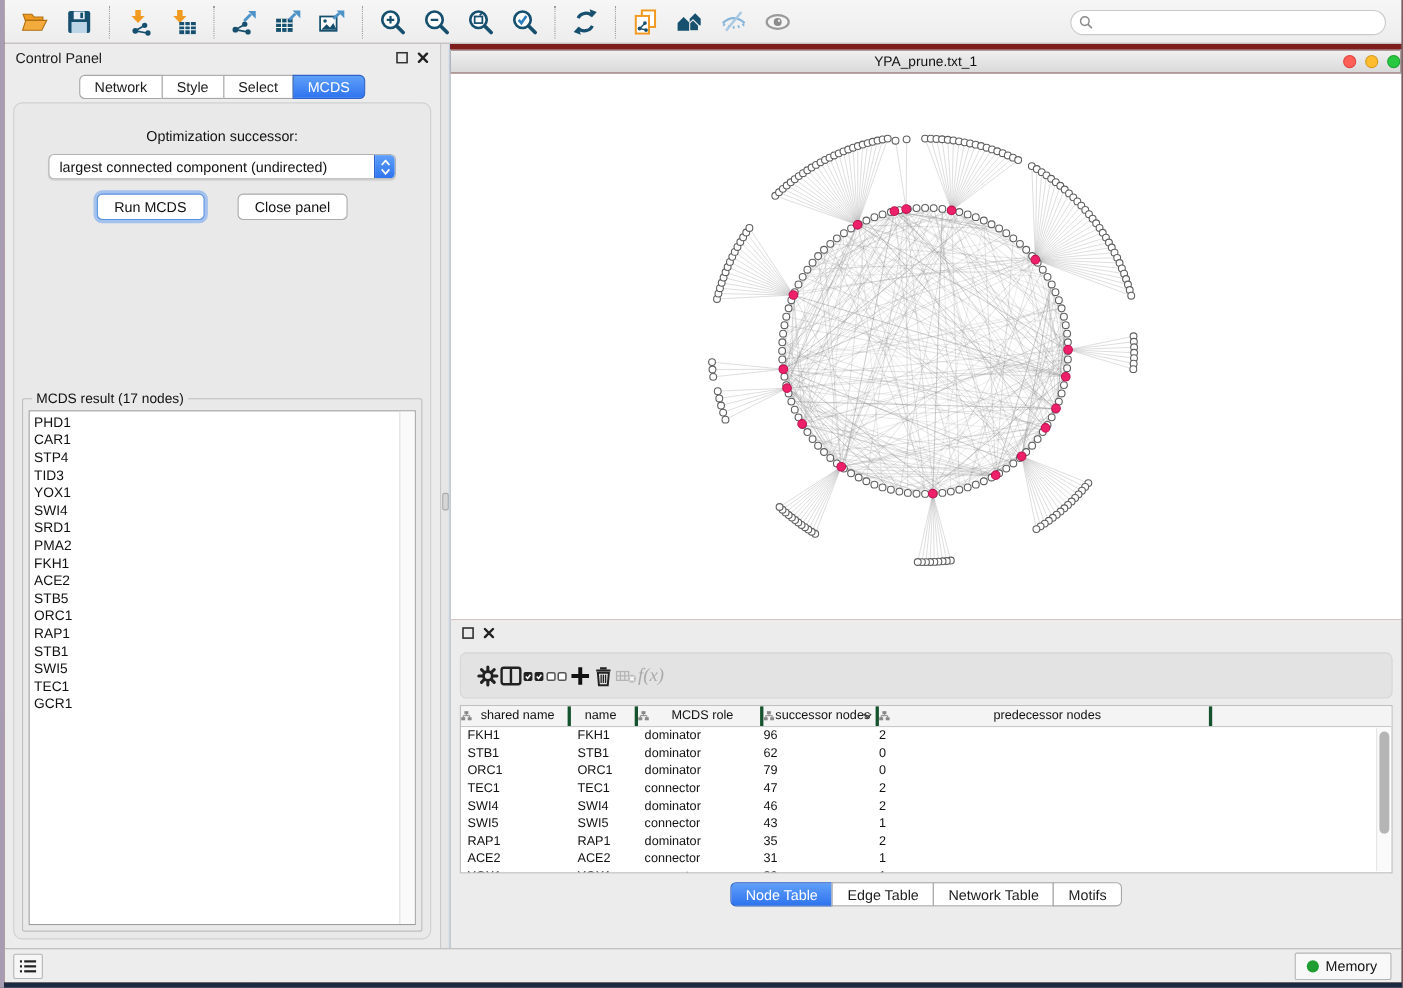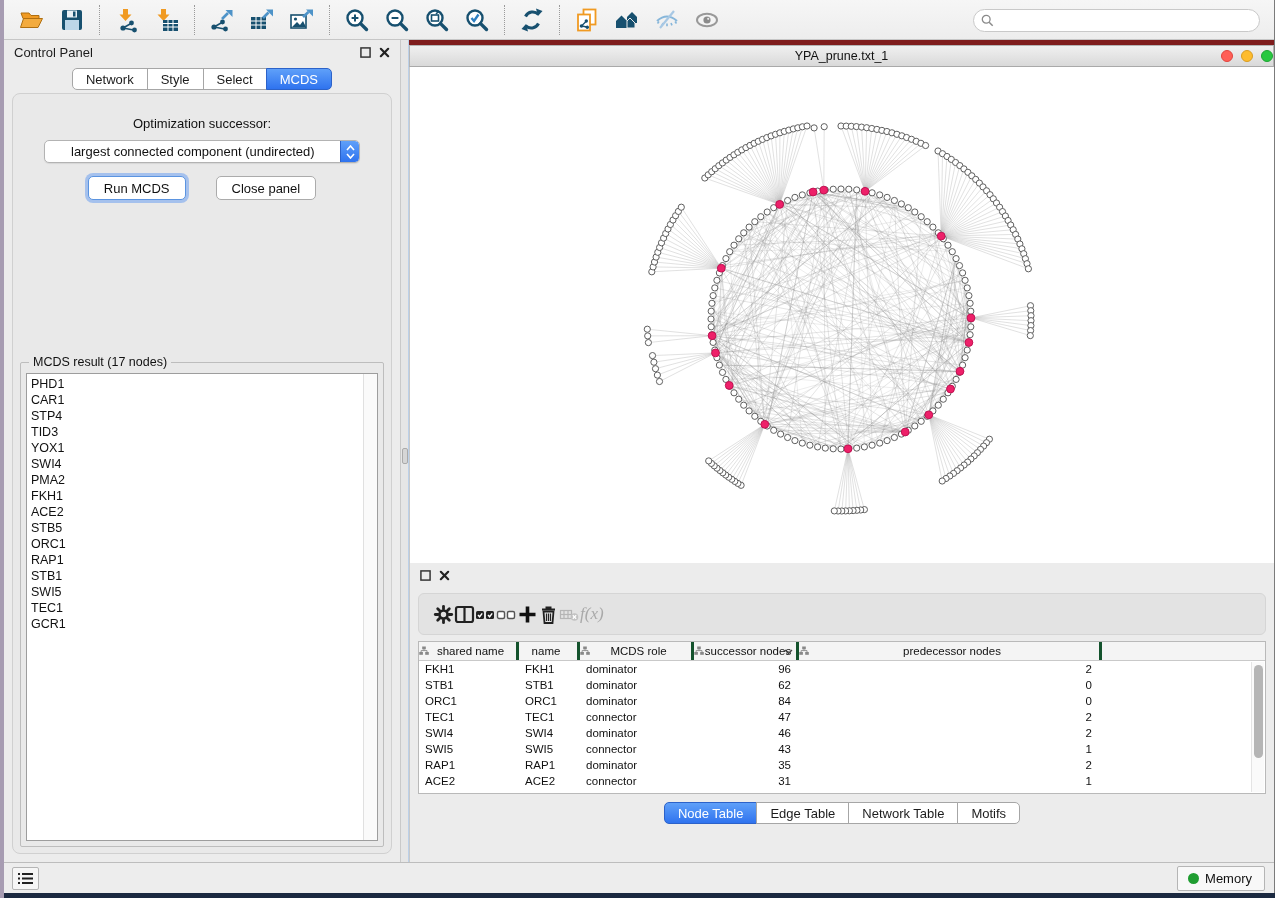--- a/index.html
+++ b/index.html
@@ -58,21 +58,21 @@
   .cp-box {
     position:absolute; left:8px; right:8px; top:53px; bottom:8px;
     background:#e9e9e9; border:1px solid #d0d0d0; border-radius:8px;
   }
   .opt-label { margin-top:22px; text-align:center; font-size:13px; color:#111; }
   .combo {
     margin:9px auto 0; width:316px; height:23px; background:#fff;
     border:1px solid #b3b3b3; border-radius:5px; display:flex; overflow:hidden;
     box-shadow:0 1px 1px rgba(0,0,0,.08);
   }
-  .combo-text { flex:1; font-size:13px; color:#111; line-height:21px; padding-left:26px;
+  .combo-text { flex:1; font-size:13px; color:#111; line-height:21px; padding-left:9px;
                 white-space:nowrap; }
   .combo-btn { width:19px; background:linear-gradient(180deg,#5fa0f9,#2f73ef);
                border-left:1px solid #2c62c9; border-radius:0 4px 4px 0;
                display:flex; flex-direction:column; align-items:center; justify-content:center; gap:2px; }
   .combo-btn svg { width:9px; height:6px; }
   .btn-row { margin-top:13px; display:flex; justify-content:center; gap:30px; }
   .mac-btn {
     height:24px; padding:0 15px; background:#fff; border:1px solid #ababab;
     border-radius:5px; font-size:13px; color:#111; font-family:"Liberation Sans",sans-serif;
   }
@@ -127,21 +127,21 @@
     background:#fff; border:1px solid #b9b9b9; overflow:hidden;
   }
   .thead { display:flex; height:19px; background:#f4f4f4; border-bottom:1px solid #c9c9c9; }
   .th { display:flex; align-items:center; border-right:3px solid #14532d; position:relative;
         font-size:11.5px; color:#111; }
   .th .hlabel { flex:1; text-align:center; padding-right:4px; }
   .th .sort { position:absolute; right:3px; }
   .tbody .tr { display:flex; height:16px; }
   .td { font-size:11.5px; color:#111; line-height:16px; white-space:nowrap; overflow:hidden; }
   .td.l { padding-left:6px; text-align:left; }
-  .td.r { text-align:right; }
+  .td.r { }
   .tscroll { position:absolute; top:20px; right:1px; width:13px; bottom:1px;
              background:#fafafa; border-left:1px solid #e4e4e4; }
   .tthumb { position:absolute; left:2px; top:3px; width:9px; height:93px;
             background:#b5b5b5; border-radius:5px; }
   .bottom-tabs { position:absolute; left:0; right:0; bottom:38px; display:flex; justify-content:center; }
   
   .status-bar { position:absolute; left:0; right:0; bottom:0; height:31px;
                 background:#ededed; border-top:1px solid #bdbdbd; }
   .sb-left { position:absolute; left:8px; top:4px; width:27px; height:23px; background:#f6f6f6;
              border:1px solid #b5b5b5; border-radius:2px; display:flex; align-items:center; justify-content:center; }
@@ -366,20 +366,21 @@
         <div class="fieldset">
           <legend-t>MCDS result (17 nodes)</legend-t>
           <div class="listbox">
             <div class="list-items" id="mcds-list">
                 <div class="list-item">PHD1</div>
                 <div class="list-item">CAR1</div>
                 <div class="list-item">STP4</div>
                 <div class="list-item">TID3</div>
                 <div class="list-item">YOX1</div>
                 <div class="list-item">SWI4</div>
+                <div class="list-item">SRD1</div>
                 <div class="list-item">PMA2</div>
                 <div class="list-item">FKH1</div>
                 <div class="list-item">ACE2</div>
                 <div class="list-item">STB5</div>
                 <div class="list-item">ORC1</div>
                 <div class="list-item">RAP1</div>
                 <div class="list-item">STB1</div>
                 <div class="list-item">SWI5</div>
                 <div class="list-item">TEC1</div>
                 <div class="list-item">GCR1</div>
@@ -1289,21 +1290,21 @@
                 <div class="td l" style="width: 100px;">STB1</div>
                 <div class="td l" style="width: 61px;">STB1</div>
                 <div class="td l" style="width: 114px;">dominator</div>
                 <div class="td r" style="width: 105px; padding-right: 8px;">62</div>
                 <div class="td r" style="width: 303px; padding-right: 10px;">0</div>
               </div>
               <div class="tr">
                 <div class="td l" style="width: 100px;">ORC1</div>
                 <div class="td l" style="width: 61px;">ORC1</div>
                 <div class="td l" style="width: 114px;">dominator</div>
-                <div class="td r" style="width: 105px; padding-right: 8px;">84</div>
+                <div class="td r" style="width: 105px; padding-right: 8px;">79</div>
                 <div class="td r" style="width: 303px; padding-right: 10px;">0</div>
               </div>
               <div class="tr">
                 <div class="td l" style="width: 100px;">TEC1</div>
                 <div class="td l" style="width: 61px;">TEC1</div>
                 <div class="td l" style="width: 114px;">connector</div>
                 <div class="td r" style="width: 105px; padding-right: 8px;">47</div>
                 <div class="td r" style="width: 303px; padding-right: 10px;">2</div>
               </div>
               <div class="tr">

